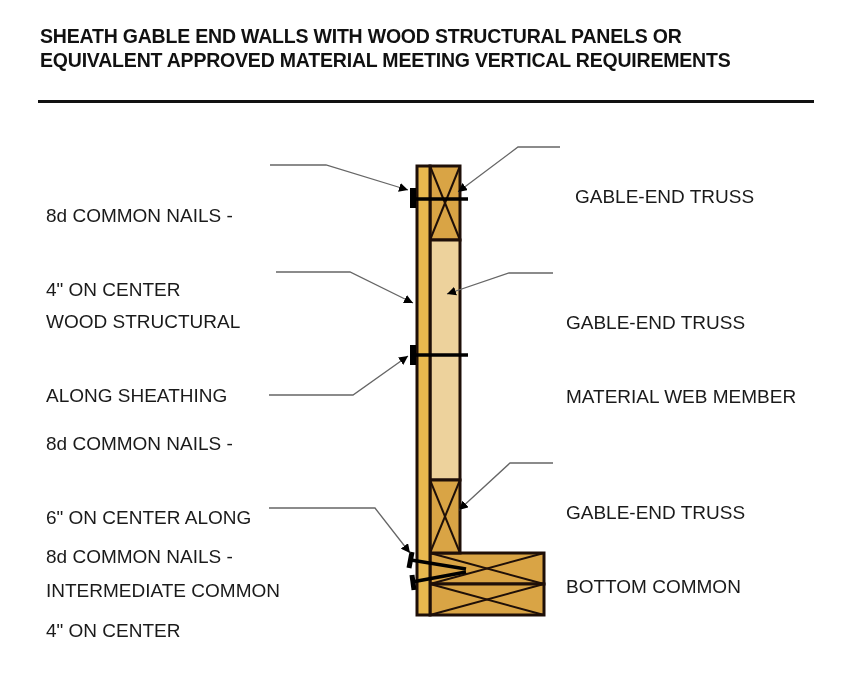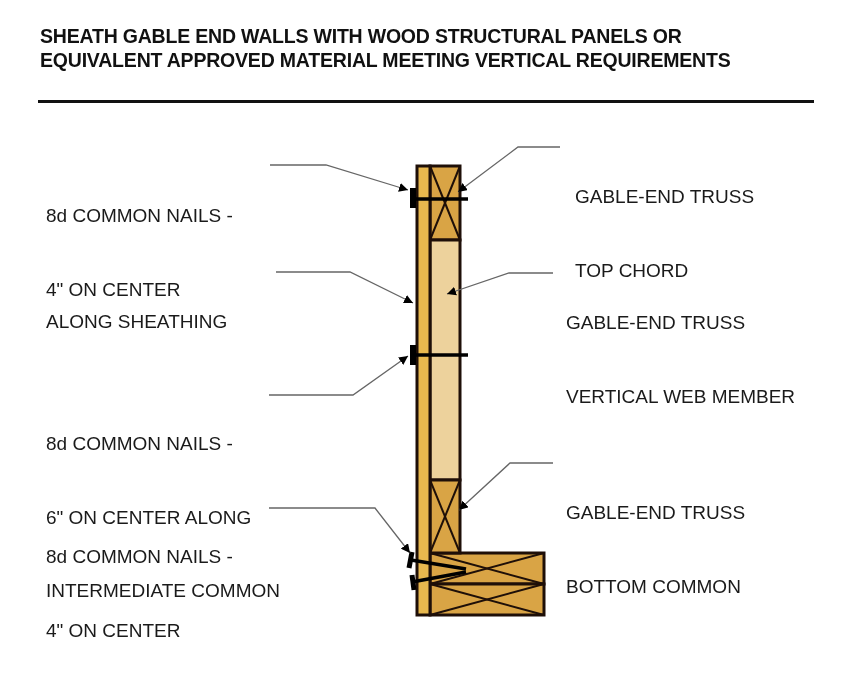--- a/index.html
+++ b/index.html
@@ -16,42 +16,42 @@
   <div>SHEATH GABLE END WALLS WITH WOOD STRUCTURAL PANELS OR</div>
   <div>EQUIVALENT APPROVED MATERIAL MEETING VERTICAL REQUIREMENTS</div>
 </div>
 <div class="title-rule"></div>
 
 <div class="label" style="left:46px; top:155px;">
   <div>8d COMMON NAILS -</div>
   <div>4" ON CENTER</div>
 </div>
 <div class="label" style="left:46px; top:261px;">
+  <div>WOOD STRUCTURAL</div>
   <div>ALONG SHEATHING</div>
 </div>
 <div class="label" style="left:46px; top:383px;">
   <div>8d COMMON NAILS -</div>
   <div>6" ON CENTER ALONG</div>
   <div>INTERMEDIATE COMMON</div>
 </div>
 <div class="label" style="left:46px; top:496px;">
   <div>8d COMMON NAILS -</div>
   <div>4" ON CENTER</div>
   
   
   
 </div>
 
 <div class="label" style="left:575px; top:136px;">
   <div>GABLE-END TRUSS</div>
-  <div>TOP CHORD</div>
 </div>
 <div class="label" style="left:566px; top:262px;">
   <div>GABLE-END TRUSS</div>
-  <div>VERTICAL WEB MEMBER</div>
+  <div>MATERIAL WEB MEMBER</div>
 </div>
 <div class="label" style="left:566px; top:452px;">
   <div>GABLE-END TRUSS</div>
   <div>BOTTOM COMMON</div>
 </div>
 
 <svg class="drawing" width="850" height="676" viewBox="0 0 850 676">
   <defs>
     <marker id="arrow" viewBox="0 0 10 10" refX="10" refY="5" markerWidth="9" markerHeight="9" orient="auto-start-reverse" markerUnits="userSpaceOnUse">
       <path d="M0,0 L10,5 L0,10 z" fill="#000"></path>

